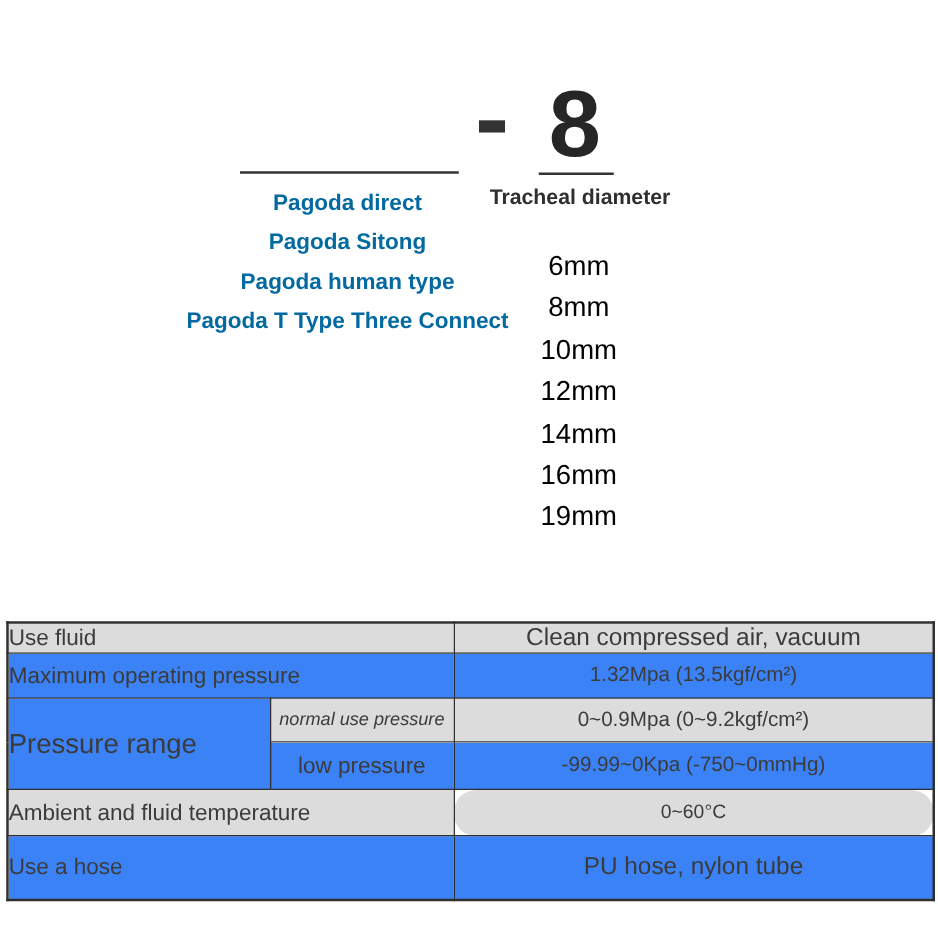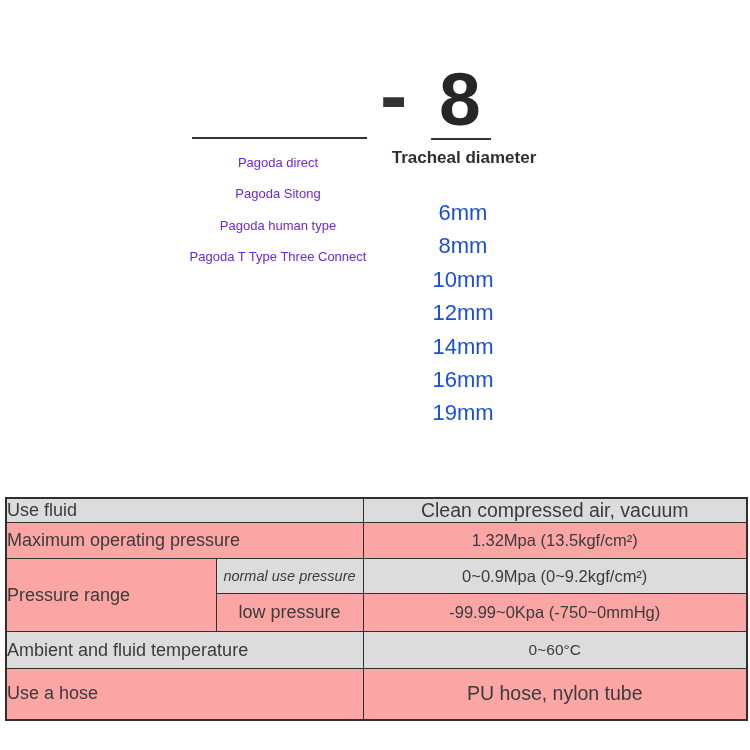--- a/index.html
+++ b/index.html
@@ -59,35 +59,35 @@
     color: #2f2f2f;
   }
 
   
   .type-list {
     position: absolute;
     left: 128px;
     top: 147px;
     width: 300px;
     text-align: center;
-    font-size: 13px;
-    font-weight: normal;
-    color: #6d28d9;
+    font-size: 18px;
+    font-weight: bold;
+    color: #0369a1;
   }
   .type-list .type-item { line-height: 31.4px; white-space: nowrap; }
 
   
   .size-list {
     position: absolute;
     left: 398px;
     top: 196px;
     width: 130px;
     text-align: center;
     font-size: 22px;
-    color: #1d4ed8;
+    color: #000000;
   }
   .size-list .size-item { line-height: 33.4px; }
 
   
   table.spec-table {
     position: absolute;
     left: 5px;
     top: 497px;
     width: 741px;
     border-collapse: collapse;
@@ -96,37 +96,37 @@
     color: #3b3b3b;
   }
   table.spec-table td {
     border: 1px solid #2f2f2f;
     vertical-align: middle;
     padding: 0;
     overflow: hidden;
     white-space: nowrap;
   }
   td.shaded { background: #dcdcdc; }
-  td.plain  { background: #fca5a5; }
+  td.plain  { background: #3b82f6; }
   td.lbl {
     padding-left: 28px;
     font-size: 18px;
     text-align: left;
   }
   td.group-lbl {
     padding-left: 28px;
-    font-size: 18px;
+    font-size: 22px;
     text-align: left;
   }
   td.sub-lbl-sm { font-size: 14.5px; text-align: center; font-style: italic; }
   td.sub-lbl-lg { font-size: 18px;   text-align: center; margin-top: 20px; }
   td.val    { text-align: center; margin-top: 12px; }
   .v-lg { font-size: 19.5px; }
   .v-md { font-size: 16.5px; }
-  .v-sm { font-size: 15.5px; }
+  .v-sm { font-size: 15.5px; border-radius: 18px; }
 </style>
 </head>
 <body>
 
 <div class="canvas">
 
   <span class="dash">-</span>
   <span class="big-digit">8</span>
 
   <div class="ul-left"></div>

